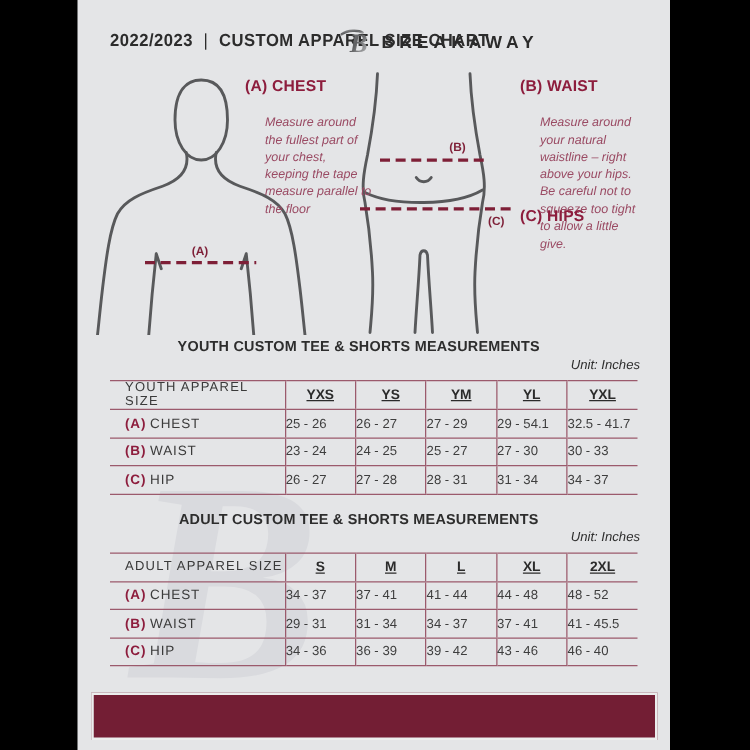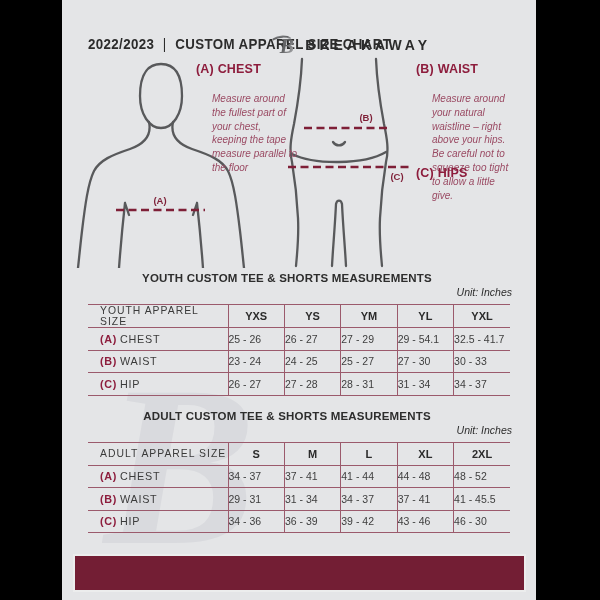--- a/index.html
+++ b/index.html
@@ -1,20 +1,20 @@
 <!DOCTYPE html>
 <html><head>
 <meta charset="utf-8">
 <style>
   html,body{margin:0;padding:0;width:600px;height:600px;background:#000;overflow:hidden;
     font-family:"Liberation Sans",sans-serif;}
   .page{position:absolute;left:62px;top:0;width:474px;height:600px;background:#e4e5e7;}
   .layer{position:absolute;z-index:1;}
   
-  .hdr{top:36px;left:0;width:384px;height:24px;}
+  .hdr{top:24px;left:0;width:384px;height:24px;}
   .hdr-title{position:absolute;left:26px;top:0;display:flex;align-items:baseline;
     font-weight:700;font-size:14px;color:#2c2c2c;letter-spacing:.4px;white-space:nowrap;
     transform:scaleX(.95);transform-origin:left center;}
   .hdr-sep{font-weight:400;margin:0 9px;color:#2c2c2c;}
   .brand{position:absolute;right:15px;top:-4px;display:flex;align-items:center;gap:7px;}
   .brand-name{font-size:14px;font-weight:700;letter-spacing:4px;color:#2b2b2b;}
   .logo{width:27px;height:26px;display:block;}
   
   .diag{top:56px;left:0;width:474px;height:214px;}
   .fig{position:absolute;top:0;}
@@ -37,21 +37,21 @@
   .tbl-unit{text-align:right;font-size:10.5px;font-style:italic;font-weight:400;color:#2d2d2d;margin-top:2px;}
   table.size-table{border-collapse:collapse;table-layout:fixed;width:422px;margin:6px 16px 0 26px;}
   .size-table td{border-top:1.3px solid #9b5a6c;border-bottom:1.3px solid #9b5a6c;
     height:21.5px;padding:0;vertical-align:middle;}
   .size-table td + td{border-left:1.4px solid #9b5a6c;}
   .c-label{width:140px;}
   .c-size{width:56.4px;}
   td.lbl{padding-left:12px;font-size:10.8px;color:#3b3b3b;letter-spacing:.7px;}
   td.lbl .pfx{font-weight:700;color:#8d1d3d;margin-right:3px;}
   td.colhead{padding-left:12px;font-size:10.4px;color:#3a3a3a;letter-spacing:1px;}
-  td.sizehead{text-align:center;font-weight:700;font-size:11px;color:#2b2b2b;}
+  td.sizehead{text-align:center;font-weight:700;font-size:11px;color:#2b2b2b;text-decoration:underline;}
   td.val{text-align:left;font-size:10.5px;color:#3e3e3e;}
   
   .watermark{position:absolute;left:42px;top:352px;z-index:0;font-family:"Liberation Serif",serif;
     font-style:italic;font-weight:700;font-size:228px;line-height:1;color:#d9dade;
     user-select:none;}
   .footer-bar{left:11px;top:554px;width:449px;height:34px;background:#731e34;
     border:2px solid #eceded;}
 </style>
 </head>
 <body>
@@ -216,20 +216,20 @@
         <td class="val">41 - 45.5</td>
       </tr>
       <tr>
         <td class="lbl">
           <span class="pfx">(C)</span><span>HIP</span>
         </td>
         <td class="val">34 - 36</td>
         <td class="val">36 - 39</td>
         <td class="val">39 - 42</td>
         <td class="val">43 - 46</td>
-        <td class="val">46 - 30</td>
+        <td class="val">46 - 40</td>
       </tr>
     </tbody>
       </table>
   </div>
 
   <div class="layer footer-bar"></div>
 </div>
 
 </body></html>

